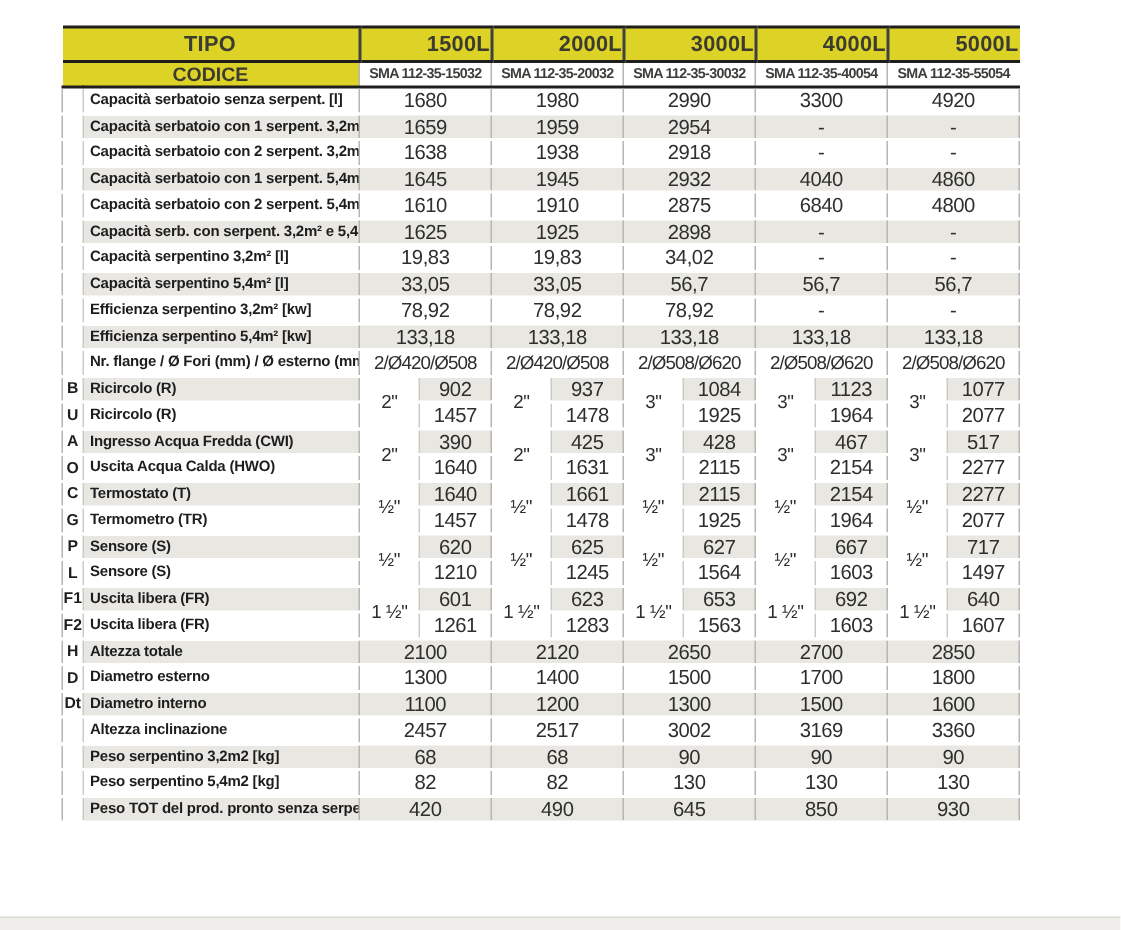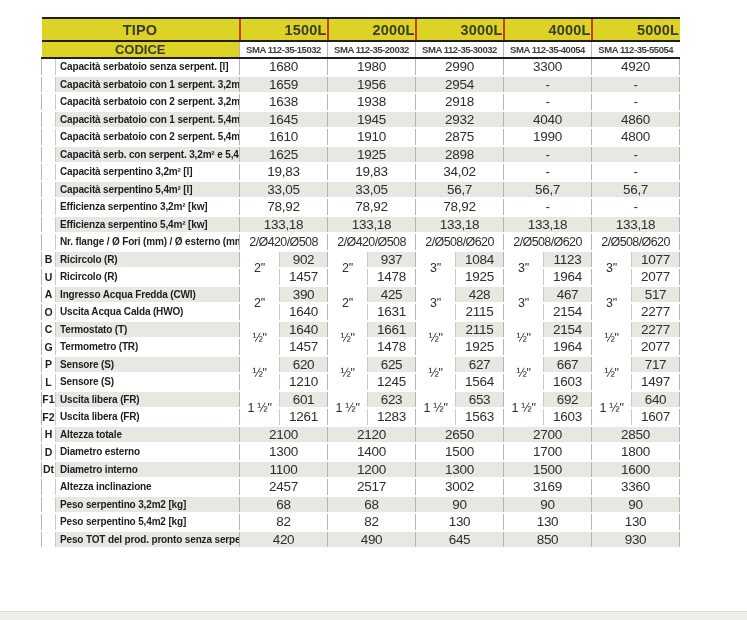--- a/index.html
+++ b/index.html
@@ -8,21 +8,21 @@
   .page { position: relative; width: 660px; height: 620px; background: #fff; }
 
   .spec-table { position: absolute; left: 41px; top: 17px; width: 638px;
     border-collapse: collapse; table-layout: fixed; }
 
   
   .hdr-row th, .hdr-row td { text-align: center; vertical-align: middle; }
   .row-tipo th { background: #ddd326; color: #3b3b30; font-size: 14.5px; font-weight: bold;
     letter-spacing: 0.2px; height: 23px;
     border-top: 2px solid #1e1e1e; border-bottom: 2px solid #1e1e1e; }
-  .row-tipo th + th { border-left: 2px solid #c2410c; padding-left: 44px; }
+  .row-tipo th + th { border-left: 2px solid #404040; padding-left: 44px; }
   .row-codice th { background: #ddd326; color: #3b3b30; font-size: 13px; font-weight: bold;
     height: 15px; border-bottom: 2px solid #1e1e1e; }
   .row-codice td { background: #ffffff; color: #3d3d3a; font-size: 9.5px; font-weight: bold;
     letter-spacing: -0.45px; height: 15px; border-bottom: 2px solid #1e1e1e;
     border-left: 1px solid #b6b6b0; white-space: nowrap; }
 
   
   .spec-table tbody td { height: 17.5px; vertical-align: middle;
     border-bottom: 2px solid #ffffff; background: #ffffff; }
   tr.shaded td { background: #e8e7e2; }
@@ -88,21 +88,21 @@
           <td class="value-cell " colspan="2">1680</td>
           <td class="value-cell " colspan="2">1980</td>
           <td class="value-cell " colspan="2">2990</td>
           <td class="value-cell " colspan="2">3300</td>
           <td class="value-cell " colspan="2">4920</td>
         </tr>
         <tr class="shaded">
           <td class="letter-cell"></td>
           <td class="label-cell">Capacità serbatoio con 1 serpent. 3,2m² [l]</td>
           <td class="value-cell " colspan="2">1659</td>
-          <td class="value-cell " colspan="2">1956</td>
+          <td class="value-cell " colspan="2">1959</td>
           <td class="value-cell " colspan="2">2954</td>
           <td class="value-cell " colspan="2">-</td>
           <td class="value-cell " colspan="2">-</td>
         </tr>
         <tr>
           <td class="letter-cell"></td>
           <td class="label-cell">Capacità serbatoio con 2 serpent. 3,2m² [l]</td>
           <td class="value-cell " colspan="2">1638</td>
           <td class="value-cell " colspan="2">1938</td>
           <td class="value-cell " colspan="2">2918</td>
@@ -117,21 +117,21 @@
           <td class="value-cell " colspan="2">2932</td>
           <td class="value-cell " colspan="2">4040</td>
           <td class="value-cell " colspan="2">4860</td>
         </tr>
         <tr>
           <td class="letter-cell"></td>
           <td class="label-cell">Capacità serbatoio con 2 serpent. 5,4m² [l]</td>
           <td class="value-cell " colspan="2">1610</td>
           <td class="value-cell " colspan="2">1910</td>
           <td class="value-cell " colspan="2">2875</td>
-          <td class="value-cell " colspan="2">1990</td>
+          <td class="value-cell " colspan="2">6840</td>
           <td class="value-cell " colspan="2">4800</td>
         </tr>
         <tr class="shaded">
           <td class="letter-cell"></td>
           <td class="label-cell">Capacità serb. con serpent. 3,2m² e 5,4m² [l]</td>
           <td class="value-cell " colspan="2">1625</td>
           <td class="value-cell " colspan="2">1925</td>
           <td class="value-cell " colspan="2">2898</td>
           <td class="value-cell " colspan="2">-</td>
           <td class="value-cell " colspan="2">-</td>

